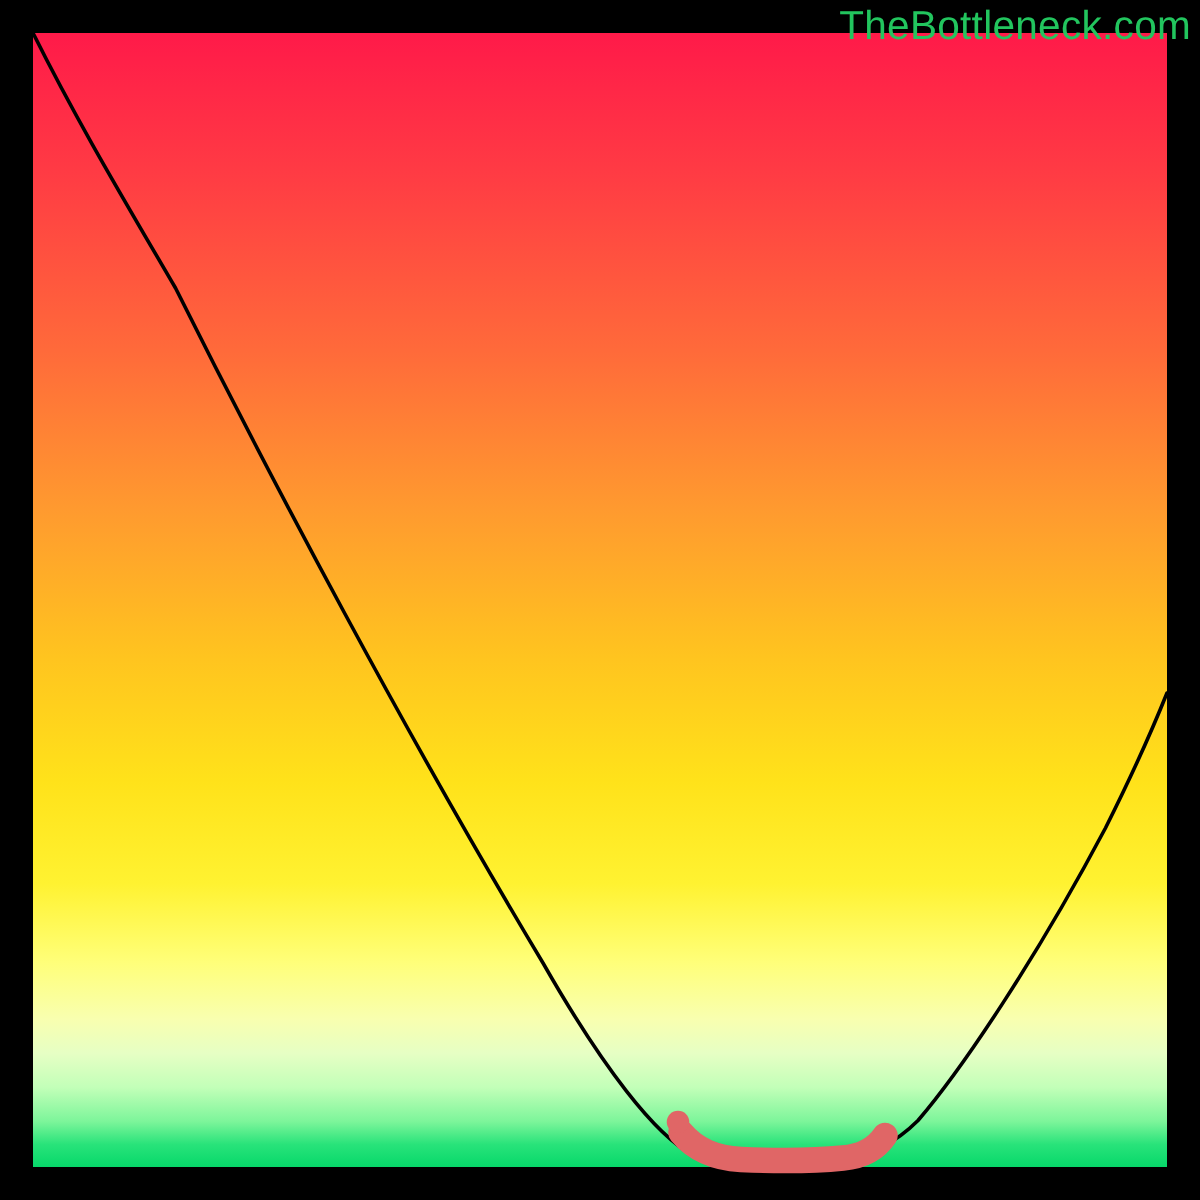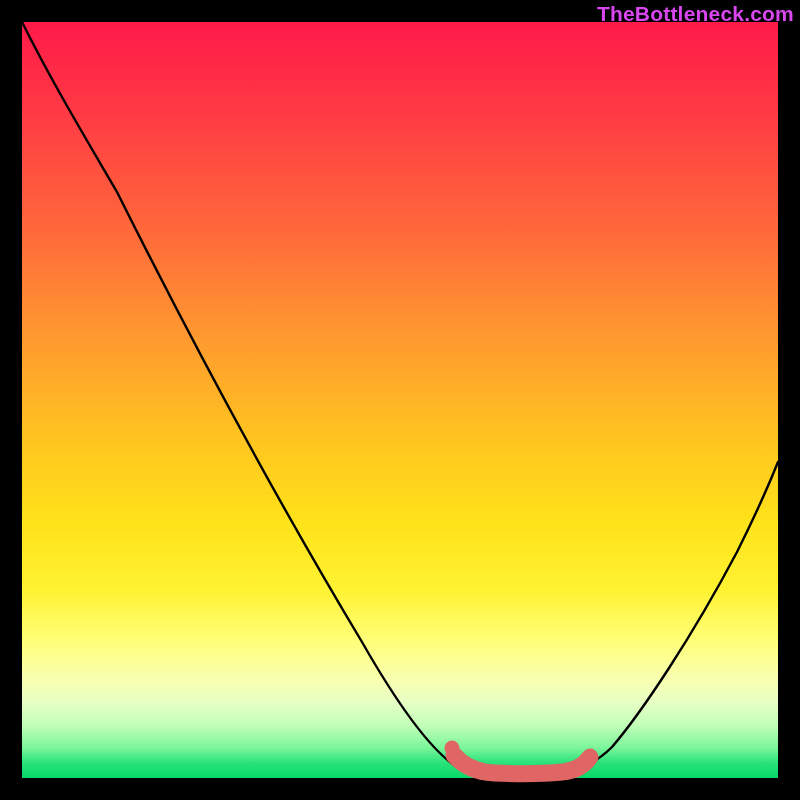--- a/index.html
+++ b/index.html
@@ -41,23 +41,23 @@
       #c2ffb8 93%,
       #7cf59a 96%,
       #29e37a 98%,
       #07d86a 100%
     );
   }
   .watermark {
     position: absolute;
     top: 2px;
     right: 6px;
-    color: #d946ef;
-    font-size: 21px;
-    font-weight: 700;
+    color: #22c55e;
+    font-size: 27px;
+    font-weight: 400;
     letter-spacing: 0.2px;
     user-select: none;
   }
   svg.curve {
     position: absolute;
     left: 0;
     top: 0;
     width: 756px;
     height: 756px;
     overflow: visible;

